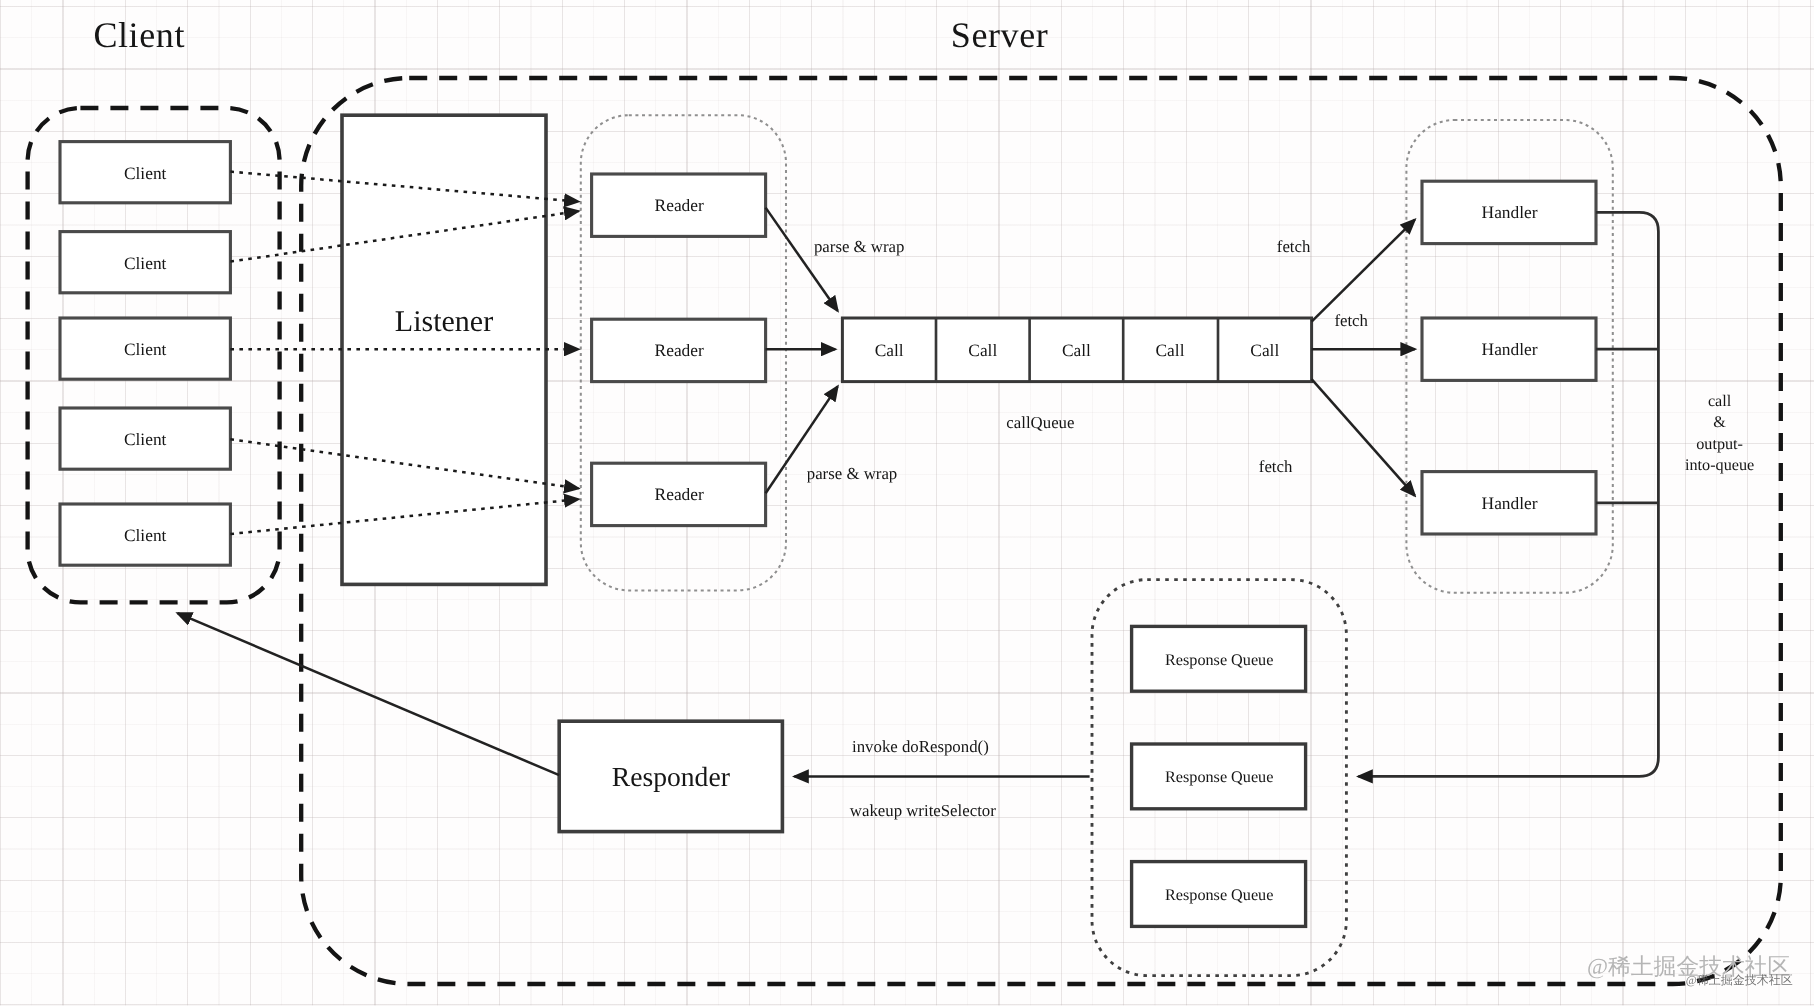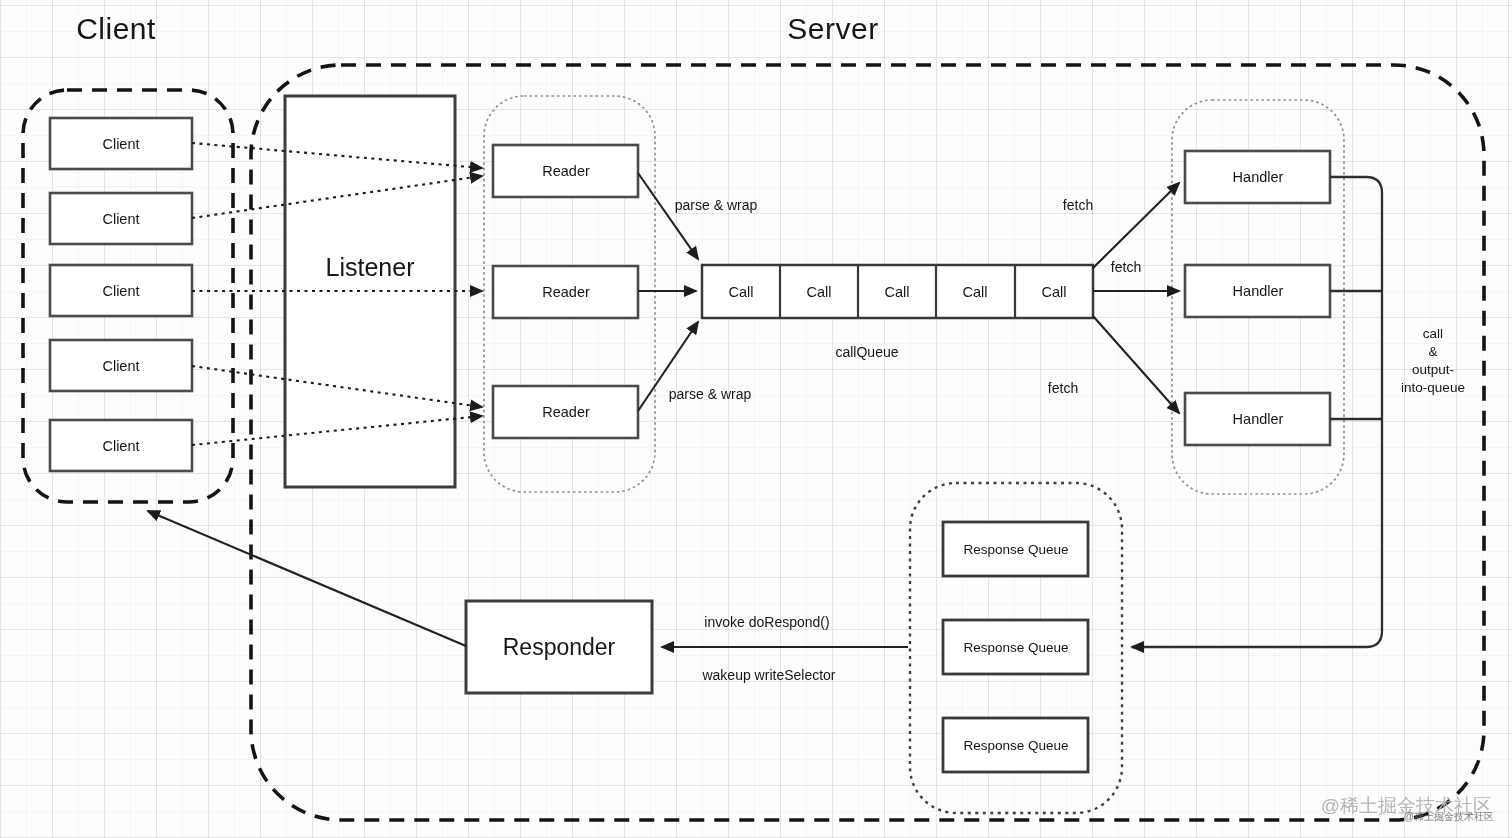--- a/index.html
+++ b/index.html
@@ -7,20 +7,21 @@
   .stage{
     position:relative;
     width:1512px;height:838px;
     overflow:hidden;
     background-color:#fefdfd;
     background-image:
       repeating-linear-gradient(0deg,  rgba(190,178,178,.10) 0 1px, transparent 1px 26px),
       repeating-linear-gradient(90deg, rgba(190,178,178,.10) 0 1px, transparent 1px 26px),
       repeating-linear-gradient(0deg,  rgba(170,158,158,.20) 0 1px, transparent 1px 52px),
       repeating-linear-gradient(90deg, rgba(170,158,158,.20) 0 1px, transparent 1px 52px);
+    font-family: Liberation Serif, serif;
   }
   svg{position:absolute;left:0;top:0;}
   text{fill:#161616;}
   .t-title{font-size:30px;letter-spacing:.5px;}
   .t-big{font-size:25px;}
   .t-resp{font-size:23px;}
   .t-box{font-size:14.5px;}
   .t-rq{font-size:13.5px;}
   .t-lbl{font-size:14px;}
   .t-stack{font-size:13.5px;}

